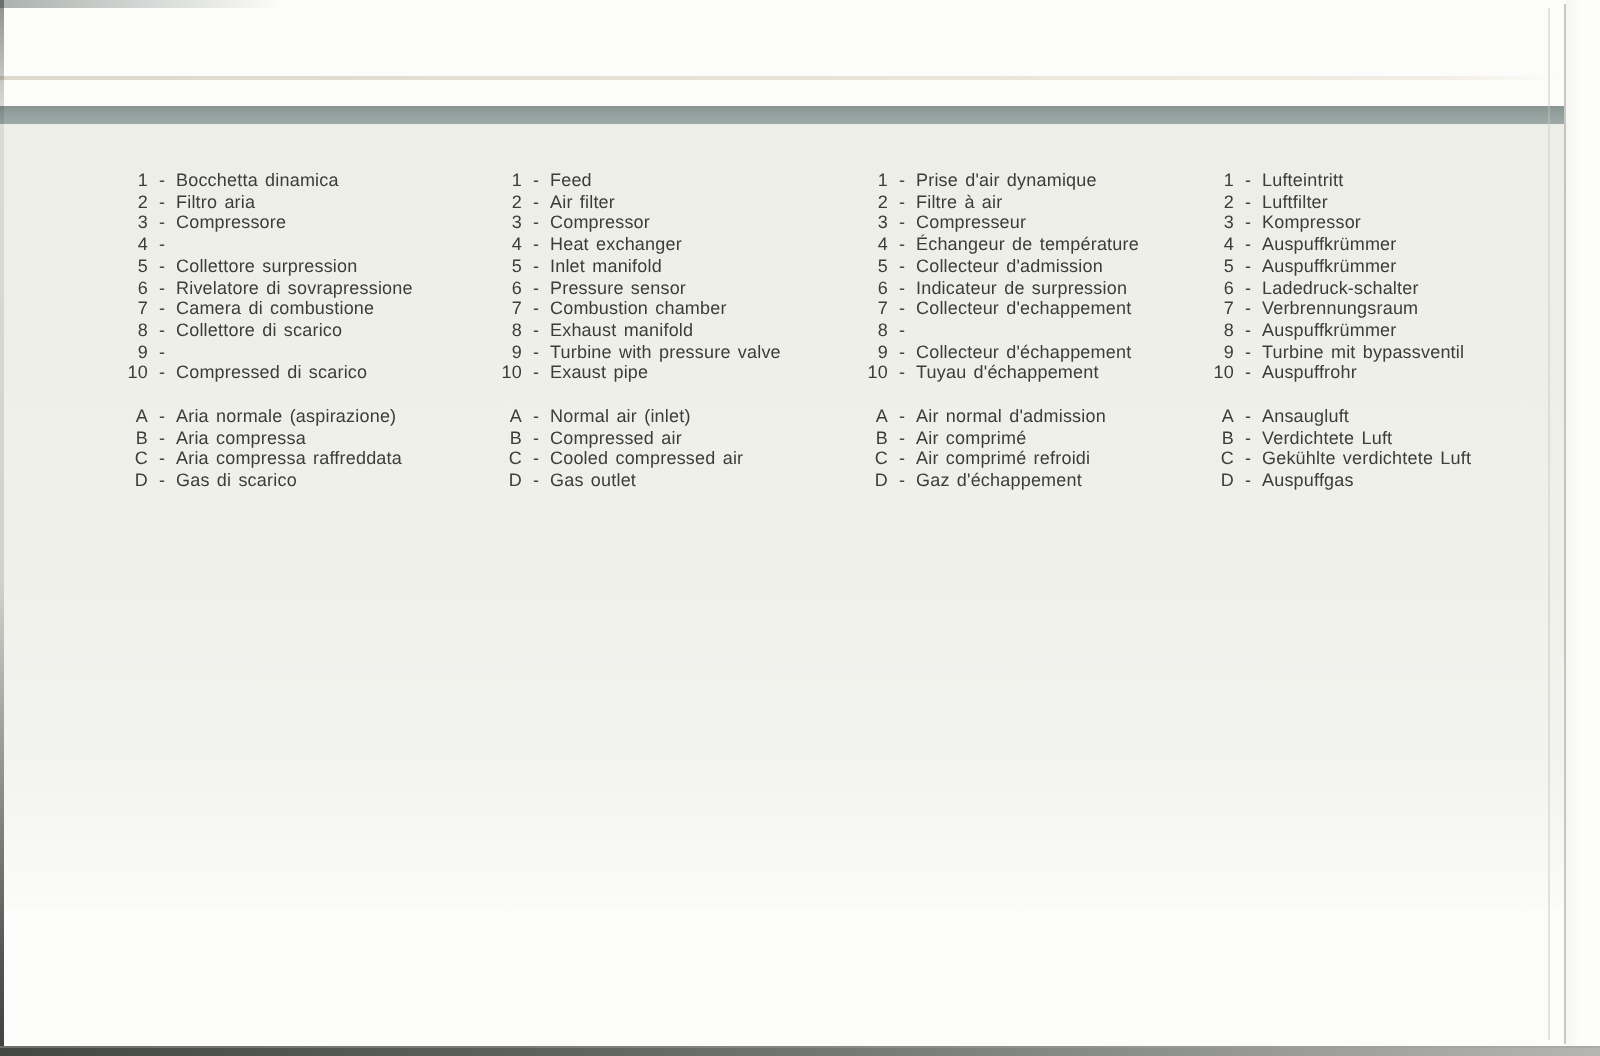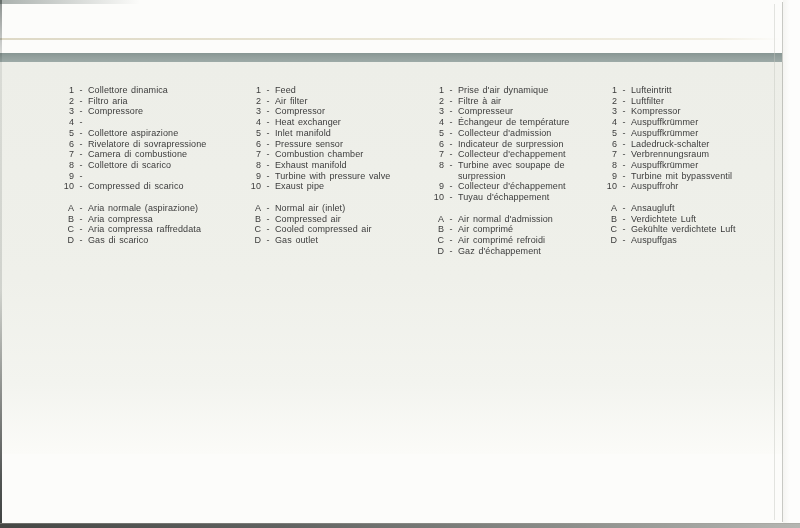--- a/index.html
+++ b/index.html
@@ -99,21 +99,21 @@
   <div class="page-body"></div>
   <div class="cream-rule"></div>
   <div class="header-rule"></div>
 
   <div class="legend-col col-it">
     <div class="items-list">
 
         <div class="legend-row">
           <span class="cell-num">1</span>
           <span class="cell-dash">-</span>
-          <span class="cell-text">Collettore dinamica</span>
+          <span class="cell-text">Bocchetta dinamica</span>
         </div>
 
         <div class="legend-row">
           <span class="cell-num">2</span>
           <span class="cell-dash">-</span>
           <span class="cell-text">Filtro aria</span>
         </div>
 
         <div class="legend-row">
           <span class="cell-num">3</span>
@@ -122,21 +122,21 @@
         </div>
 
         <div class="legend-row">
           <span class="cell-num">4</span>
           <span class="cell-dash">-</span>
         </div>
 
         <div class="legend-row">
           <span class="cell-num">5</span>
           <span class="cell-dash">-</span>
-          <span class="cell-text">Collettore aspirazione</span>
+          <span class="cell-text">Collettore surpression</span>
         </div>
 
         <div class="legend-row">
           <span class="cell-num">6</span>
           <span class="cell-dash">-</span>
           <span class="cell-text">Rivelatore di sovrapressione</span>
         </div>
 
         <div class="legend-row">
           <span class="cell-num">7</span>
@@ -321,22 +321,20 @@
 
         <div class="legend-row">
           <span class="cell-num">7</span>
           <span class="cell-dash">-</span>
           <span class="cell-text">Collecteur d'echappement</span>
         </div>
 
         <div class="legend-row">
           <span class="cell-num">8</span>
           <span class="cell-dash">-</span>
-          <span class="cell-text">Turbine avec soupape de
-surpression</span>
         </div>
 
         <div class="legend-row">
           <span class="cell-num">9</span>
           <span class="cell-dash">-</span>
           <span class="cell-text">Collecteur d'échappement</span>
         </div>
 
         <div class="legend-row">
           <span class="cell-num">10</span>

